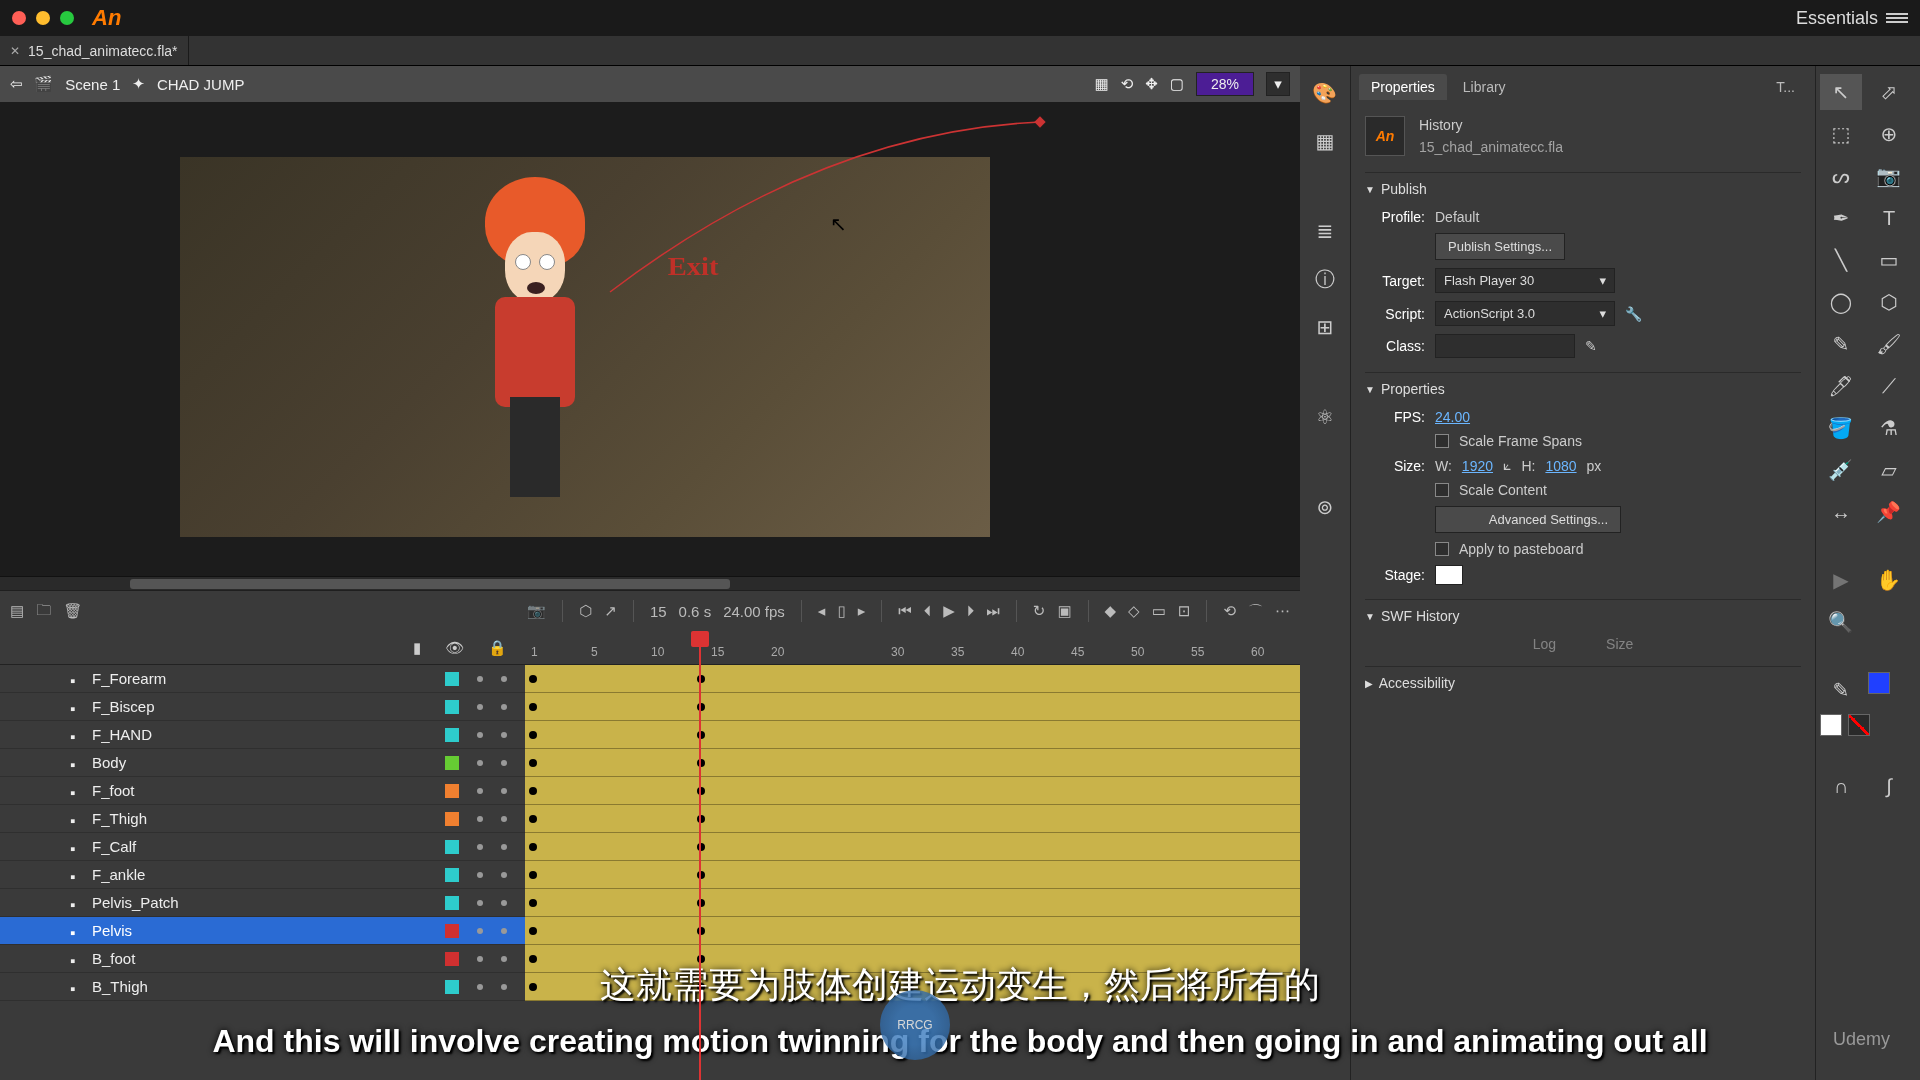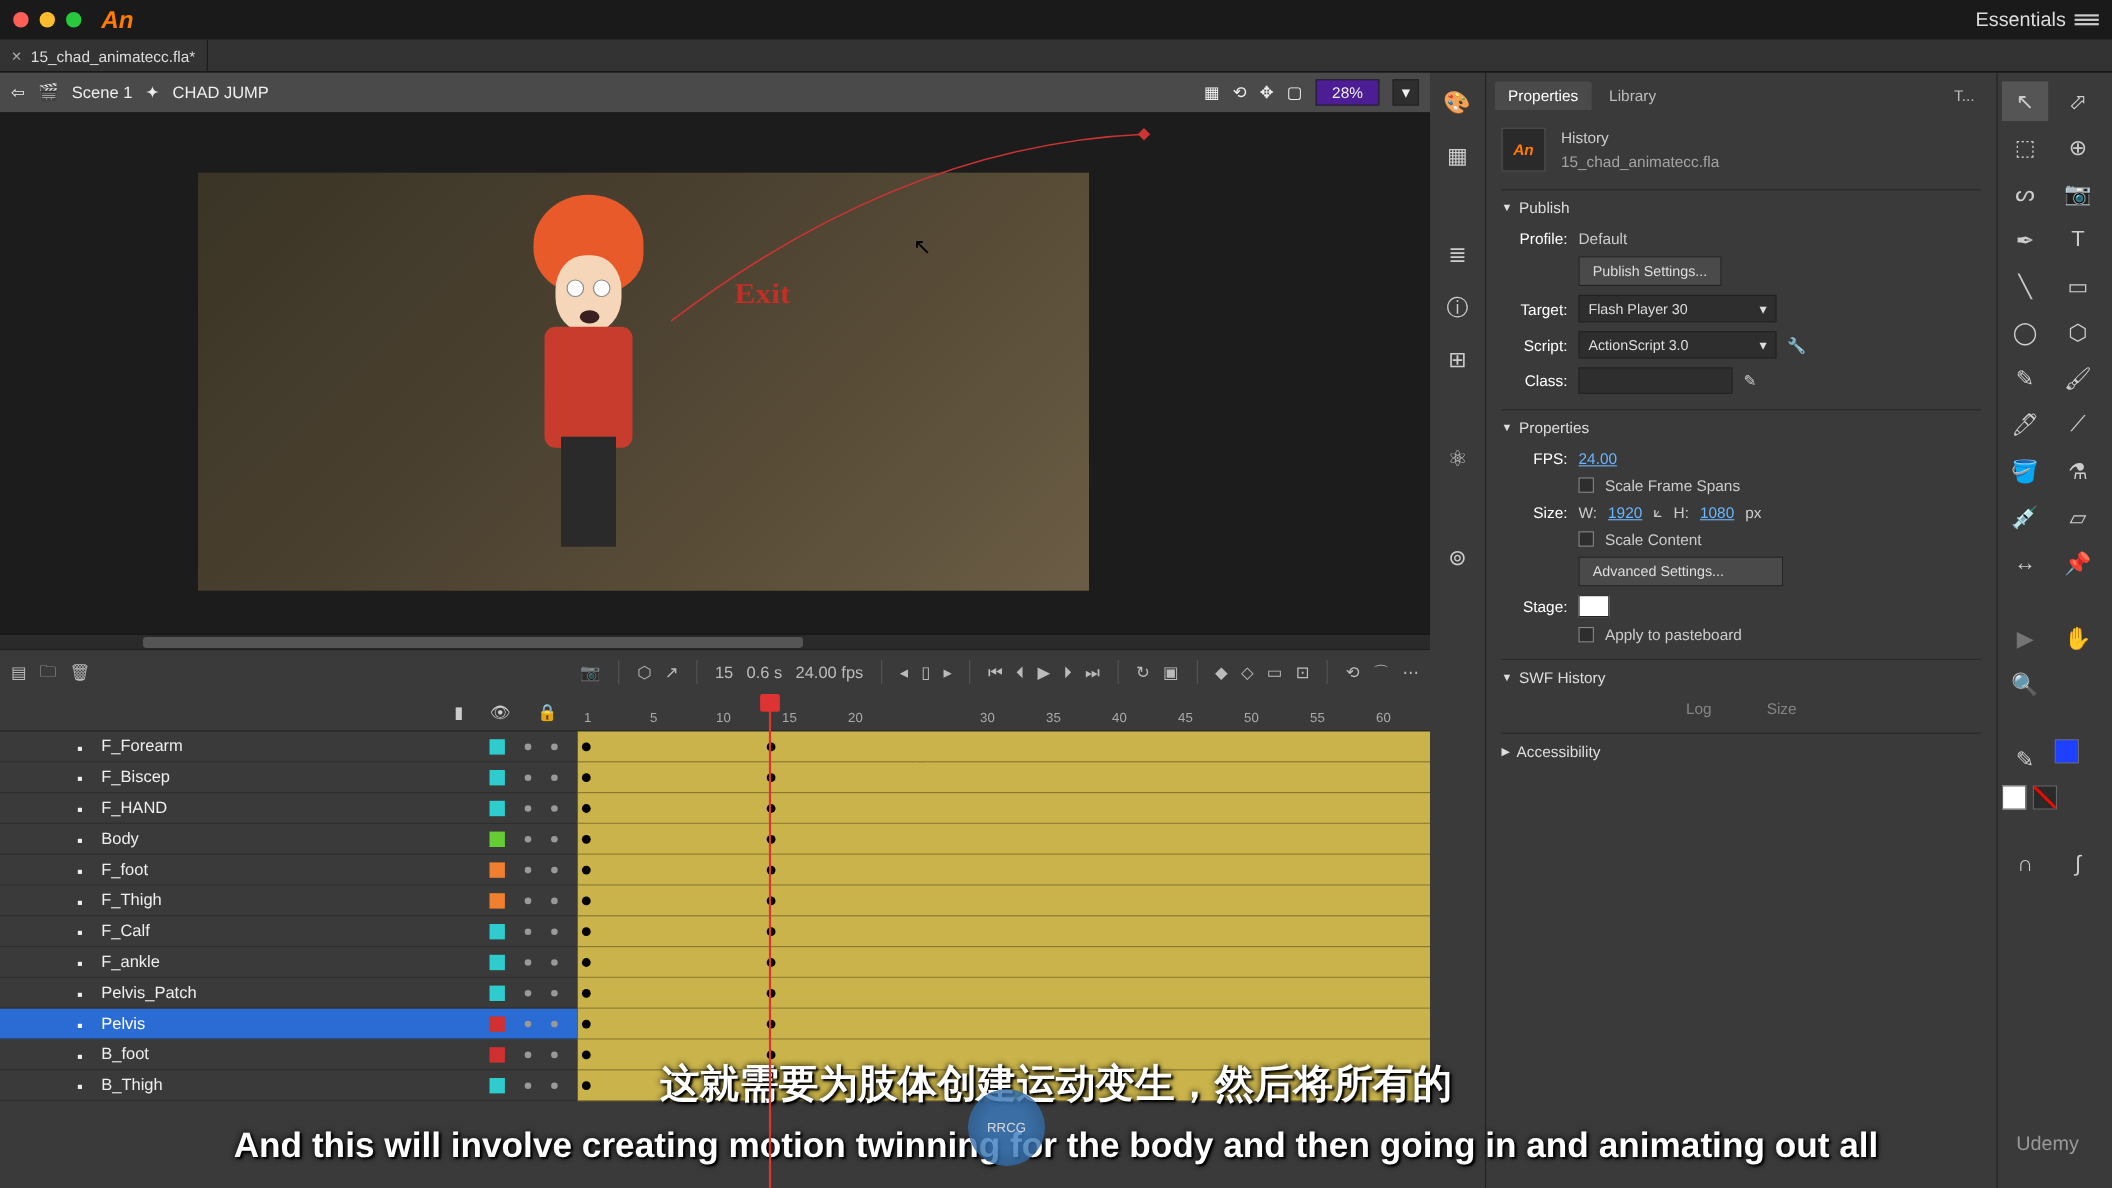--- a/index.html
+++ b/index.html
@@ -78,21 +78,21 @@
 .sect-title{display:flex;align-items:center;gap:6px;font-size:14px;color:#ddd;margin-bottom:8px}
 .sect-title .caret{font-size:10px}
 .row{display:flex;align-items:center;gap:10px;padding:4px 0}
 .row label{width:60px;text-align:right;color:#ffffff}
 .btn{background:#4a4a4a;border:1px solid #222;padding:5px 12px;color:#ddd;font-size:13px}
 .select{background:#2e2e2e;border:1px solid #222;padding:4px 8px;color:#ddd;font-size:13px;display:flex;align-items:center;justify-content:space-between;min-width:180px}
 .txtfield{background:#2e2e2e;border:1px solid #222;padding:3px 6px;color:#ddd;min-width:140px;height:24px}
 .num-link{color:#6bb6ff;text-decoration:underline;cursor:text}
 .chk{width:14px;height:14px;border:1px solid #888;background:#2e2e2e;display:inline-block}
 .color-swatch{width:28px;height:20px;background:#fff;border:1px solid #222}
-.subtitle-cn{position:absolute;left:0;right:0;bottom:70px;text-align:center;font-size:36px;font-weight:bold;color:#fff;text-shadow:0 0 6px #000,2px 2px 2px #000}
+.subtitle-cn{position:absolute;left:0;right:0;bottom:70px;text-align:center;font-size:36px;font-weight:normal;color:#fff;text-shadow:0 0 6px #000,2px 2px 2px #000}
 .subtitle-en{position:absolute;left:0;right:0;bottom:20px;text-align:center;font-size:32px;font-weight:bold;color:#fff;text-shadow:0 0 6px #000,2px 2px 2px #000}
 .watermark{position:absolute;right:30px;bottom:30px;color:#999;font-size:18px}
 .center-logo{position:absolute;left:880px;bottom:20px;width:70px;height:70px;border-radius:50%;background:radial-gradient(circle,#3a7bbf 40%,#2a5a8f 100%);opacity:0.8;display:flex;align-items:center;justify-content:center;color:#fff;font-size:12px}
 .swatch-blue{width:22px;height:22px;background:#2040ff;border:1px solid #666}
 .swatch-white{width:22px;height:22px;background:#fff;border:1px solid #666}
 .swatch-none{width:22px;height:22px;background:#2a2a2a;border:1px solid #666;position:relative}
 .swatch-none::after{content:"";position:absolute;left:0;top:0;right:0;bottom:0;background:linear-gradient(45deg,transparent 45%,red 45%,red 55%,transparent 55%)}
 </style>
 </head>
 <body>
@@ -486,30 +486,30 @@
           <span class="num-link">1080</span>
           <span>px</span>
         </div>
         <div class="row">
             <label></label>
             <span class="chk"></span>
             <span>Scale Content</span>
           </div>
         <div class="row">
             <label></label>
-            <div class="btn" style="width:186px;text-align:left">Advanced Settings...</div>
-          </div>
-        <div class="row">
-            <label>Stage:</label>
-            <div class="color-swatch"></div>
+            <div class="btn" style="width:186px;text-align:right">Advanced Settings...</div>
           </div>
         <div class="row">
             <label></label>
             <span class="chk"></span>
             <span>Apply to pasteboard</span>
+          </div>
+        <div class="row">
+            <label>Stage:</label>
+            <div class="color-swatch"></div>
           </div>
       </div>
 
       <div class="sect">
         <div class="sect-title">
             <span class="caret">▼</span>
             <span>SWF History</span>
           </div>
         <div class="row" style="justify-content:center;gap:50px;opacity:0.5">
           <span>Log</span>

